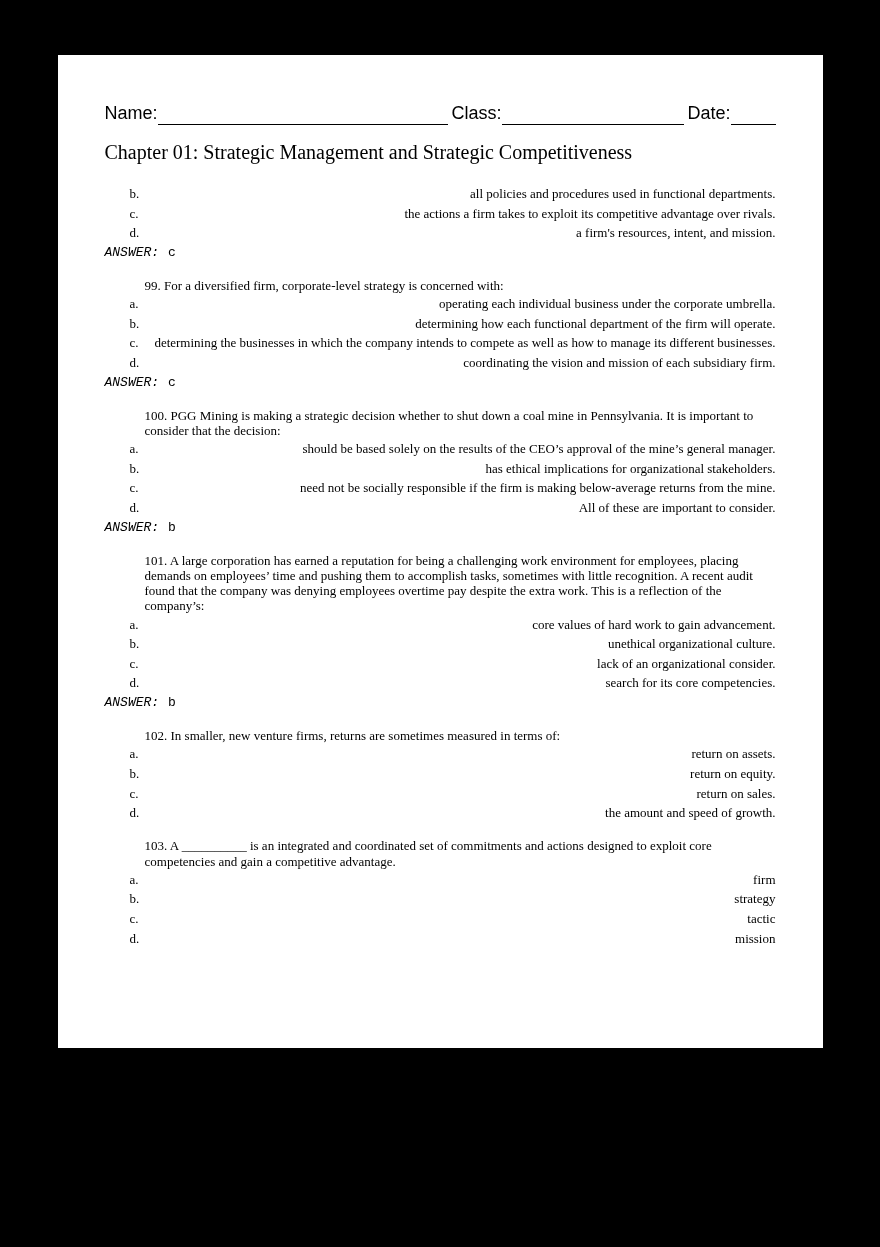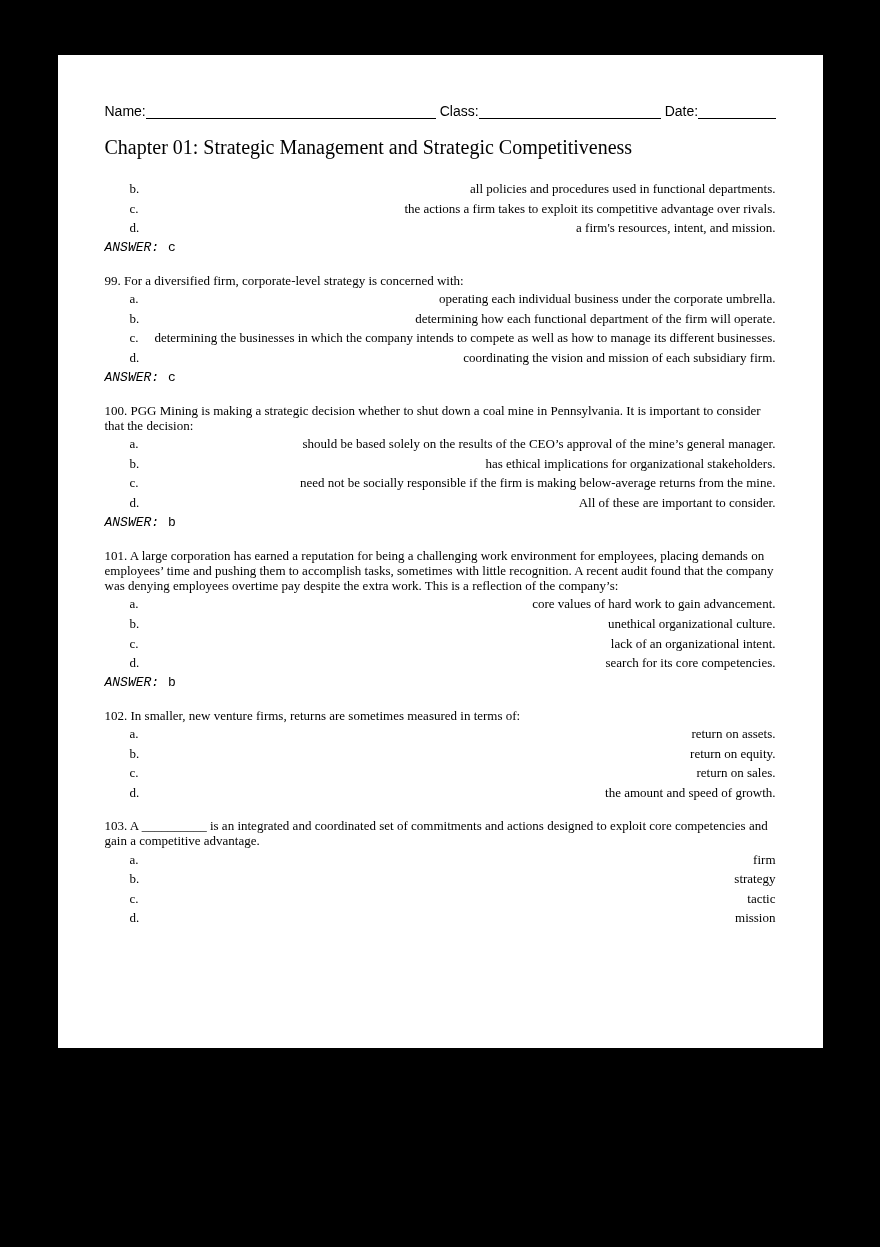--- a/index.html
+++ b/index.html
@@ -12,38 +12,38 @@
   }
   .page {
     width: 765px;
     min-height: 993px;
     background: #fff;
     margin: 55px auto 0 auto;
     padding: 48px 47px 40px 47px;
   }
   .header-row {
     display: flex;
-    align-items: center;
+    align-items: flex-end;
     font-family: "Liberation Sans", sans-serif;
-    font-size: 14px;
+    font-size: 18px;
     margin-bottom: 16px;
   }
   .header-row .label { white-space: nowrap; padding-bottom: 1px; }
   .blank-line { border-bottom: 1.2px solid #000; height: 15px; }
   .name-line  { flex: 0 0 290px; margin-right: 4px; }
   .class-line { flex: 0 0 182px; margin-right: 4px; }
   .date-line  { flex: 1 1 auto; }
   .doc-title {
     font-size: 20px;
     font-weight: normal;
     margin-bottom: 22px;
   }
   .body-text { font-size: 13px; line-height: 15.2px; }
   .question { margin-top: 18px; }
-  .stem { margin-bottom: 3px; }
+  .stem { margin-bottom: 3px; margin-left: 40px; }
   .option {
     display: flex;
     padding-left: 25px;
     margin-bottom: 4.4px;
   }
   .option-letter { flex: 0 0 16px; }
   .option-text { flex: 1 1 auto; text-align: right; }
   .answer-line { margin-top: 0; font-family: Liberation Mono, monospace; }
   .answer-label { font-style: italic; }
   .answer-value { margin-left: 9px; font-style: normal; }
@@ -135,21 +135,21 @@
       <div class="option">
         <span class="option-letter">a.</span>
         <span class="option-text">core values of hard work to gain advancement.</span>
       </div>
       <div class="option">
         <span class="option-letter">b.</span>
         <span class="option-text">unethical organizational culture.</span>
       </div>
       <div class="option">
         <span class="option-letter">c.</span>
-        <span class="option-text">lack of an organizational intent.</span>
+        <span class="option-text">lack of an organizational consider.</span>
       </div>
       <div class="option">
         <span class="option-letter">d.</span>
         <span class="option-text">search for its core competencies.</span>
       </div>
       <div class="answer-line">
         <span class="answer-label">ANSWER:</span><span class="answer-value">b</span>
       </div>
     </div>
 

